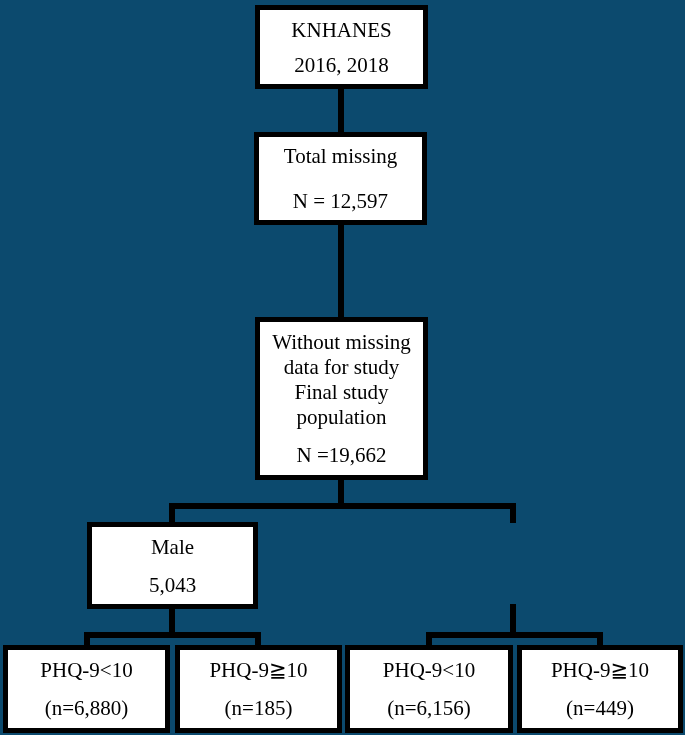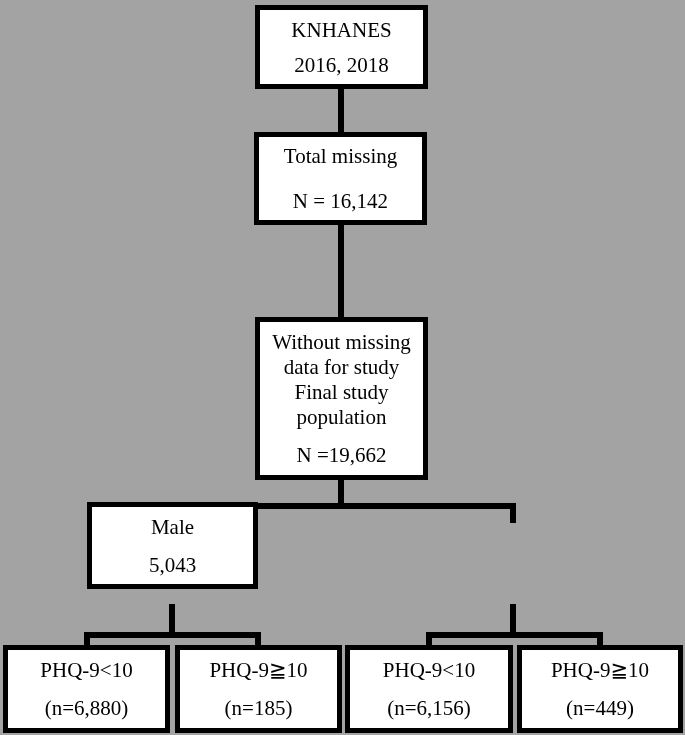--- a/index.html
+++ b/index.html
@@ -4,21 +4,21 @@
 <style>
   html, body {
     margin: 0;
     padding: 0;
     background: #ffffff;
   }
   .canvas {
     position: relative;
     width: 685px;
     height: 735px;
-    background: #a3a3a3;
+    background: #0c4a6e;
     font-family: "Liberation Serif", "DejaVu Serif", serif;
     color: #000000;
     overflow: hidden;
   }
   
   .vline {
     position: absolute;
     width: 6px;
     background: #000000;
   }
@@ -49,21 +49,21 @@
     align-items: center;
     justify-content: center;
     text-align: center;
     font-size: 21px;
     line-height: 24px;
   }
   .b1 { left: 255px; top: 5px;   width: 173px; height: 84px;  gap: 11px; }
   .b2 { left: 254px; top: 132px; width: 173px; height: 93px;  gap: 21px; }
   .b3 { left: 255px; top: 317px; width: 173px; height: 163px; line-height: 25px; gap: 0; }
   .b3 .count-line { margin-top: 13px; }
-  .b4 { left: 87px;  top: 502px; width: 171px; height: 87px;  gap: 14px; }
+  .b4 { left: 87px;  top: 522px; width: 171px; height: 87px;  gap: 14px; }
   .b5 { left: 426px; top: 521px; width: 174px; height: 87px;  gap: 14px; }
   .b6 { left: 3px;   top: 645px; width: 167px; height: 88px;  gap: 14px; }
   .b7 { left: 175px; top: 645px; width: 167px; height: 88px;  gap: 14px; }
   .b8 { left: 345px; top: 645px; width: 168px; height: 88px;  gap: 14px; }
   .b9 { left: 517px; top: 645px; width: 166px; height: 88px;  gap: 14px; }
   .line { white-space: nowrap; }
 </style>
 </head>
 <body>
 
@@ -78,21 +78,21 @@
   <div class="vline v5"></div>
   <div class="bracket br3"></div>
 
   <div class="box b1">
     <div class="line">KNHANES</div>
     <div class="line">2016, 2018</div>
   </div>
 
   <div class="box b2">
     <div class="line">Total missing</div>
-    <div class="line">N = 16,142</div>
+    <div class="line">N = 12,597</div>
   </div>
 
   <div class="box b3">
     <div class="line">Without missing</div>
     <div class="line">data for study</div>
     <div class="line">Final study</div>
     <div class="line">population</div>
     <div class="line count-line">N =19,662</div>
   </div>
 

